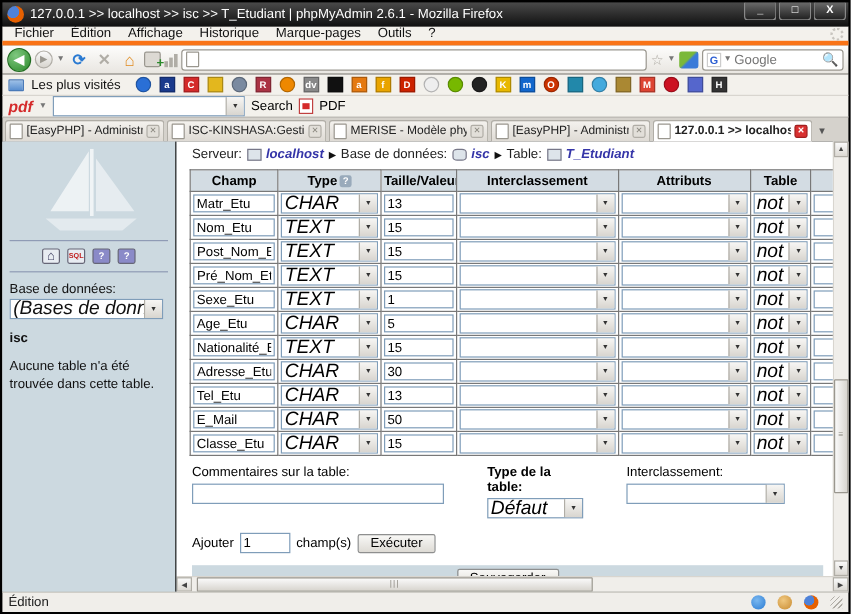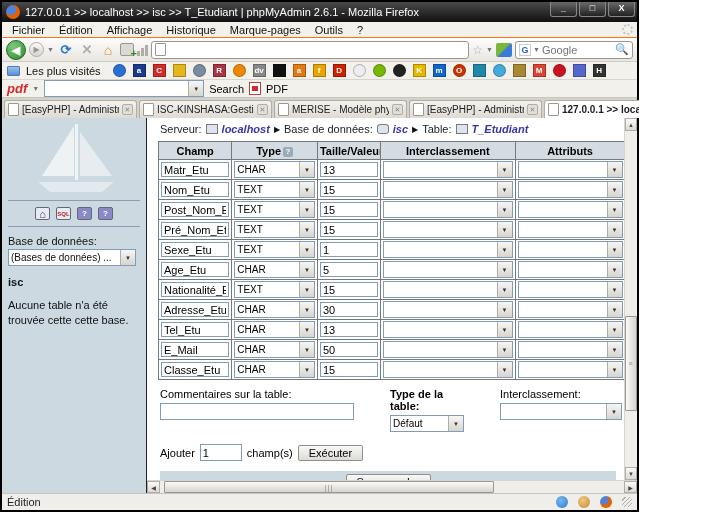--- a/index.html
+++ b/index.html
@@ -1,25 +1,25 @@
 <!DOCTYPE html>
 <html><head>
 <meta charset="utf-8">
 <style>
   *{margin:0;padding:0;box-sizing:border-box;}
   html,body{width:709px;height:512px;font-family:"Liberation Sans",sans-serif;}
-  .window{width:639px;height:512px;background:#000;padding:2px;display:flex;flex-direction:column;overflow:hidden;}
+  .window{width:709px;height:512px;background:#000;padding:2px;display:flex;flex-direction:column;overflow:hidden;}
   
   .titlebar{height:20px;background:linear-gradient(#4a4a4a,#101010);display:flex;align-items:center;color:#fff;font-size:11px;padding:0 4px;flex:0 0 auto;position:relative;}
   .fx-ico{width:14px;height:14px;border-radius:50%;background:radial-gradient(circle at 35% 35%,#4f82d8 0 38%,#e66000 42%);margin-right:5px;flex:0 0 auto;}
   .title-text{white-space:nowrap;overflow:hidden;flex:1;}
   .winbtns{display:flex;gap:2px;position:absolute;right:2px;top:0;}
   .wbtn{width:27px;height:15px;background:linear-gradient(#6a6a6a,#222);border:1px solid #888;border-top:none;border-radius:0 0 3px 3px;color:#fff;font-size:9px;line-height:13px;text-align:center;font-weight:bold;}
   
-  .menubar{height:16px;background:#f3f1ec;display:flex;align-items:center;font-size:11px;color:#111;padding:0 4px;gap:2px;flex:0 0 auto;border-bottom:1px solid #f97316;}
+  .menubar{height:16px;background:#f3f1ec;display:flex;align-items:center;font-size:11px;color:#111;padding:0 4px;gap:2px;flex:0 0 auto;border-bottom:4px solid #f97316;}
   .mitem{padding:1px 6px;}
   .throbber{margin-left:auto;width:11px;height:11px;border:2px dotted #c8c5bf;border-radius:50%;}
   
   .navbar{height:24px;background:linear-gradient(#fdfdfc,#e9e6e1);display:flex;align-items:center;padding:0 4px;gap:3px;flex:0 0 auto;border-bottom:1px solid #cfccc5;}
   .backbtn{width:20px;height:20px;border-radius:50%;background:radial-gradient(circle at 35% 30%,#7fc87f,#2c8a2c);border:1px solid #1f6b1f;color:#fff;font-size:11px;line-height:18px;text-align:center;font-weight:bold;}
   .fwdbtn{width:15px;height:15px;border-radius:50%;background:linear-gradient(#fafafa,#d8d5cf);border:1px solid #b0ada6;color:#9a978f;font-size:8px;line-height:13px;text-align:center;}
   .navdrop{font-size:7px;color:#777;}
   .nbtn{font-size:13px;line-height:18px;width:18px;text-align:center;}
   .reload{color:#2a7ad2;font-weight:bold;}
   .stop{color:#b0ada6;font-weight:bold;}
@@ -65,21 +65,21 @@
   .pma-php{color:#35355e;}
   .pma-rest{color:#e8953a;text-shadow:1px 1px 0 #6a5a2a;}
   .side-hr{border:none;border-top:1px solid #8f9bb5;margin:6px 0;}
   .side-icons{display:flex;justify-content:center;gap:6px;margin:2px 0;}
   .sico{width:15px;height:13px;font-size:8px;font-weight:bold;display:flex;align-items:center;justify-content:center;border:1px solid #667;border-radius:2px;background:#e8ecf2;}
   .sico.home-s{color:#446;font-size:11px;}
   .sico.sql-s{color:#c02020;font-size:6px;}
   .sico.q-s{background:#8a8ac8;color:#fff;}
   .side-label{margin:8px 0 2px;}
   .fsel{display:flex;align-items:stretch;background:#fff;border:1px solid #7f9db9;height:17px;}
-  .fsel .t{flex:1;padding:0 2px;font-size:10px;white-space:nowrap;overflow:hidden;line-height:15px;}
+  .fsel .t{flex:1;padding:0 2px;font-size:16px;white-space:nowrap;overflow:hidden;line-height:15px;font-style:italic;}
   .fsel .b{width:15px;background:linear-gradient(#f7f6f4,#d8d5cf);border-left:1px solid #b0ada6;display:flex;align-items:center;justify-content:center;font-size:6px;color:#333;}
   .side-db{font-weight:bold;margin:10px 0;}
   .side-msg{line-height:1.35;}
   
   .mainwrap{flex:1;display:flex;flex-direction:column;min-width:0;}
   .mainrow{flex:1;display:flex;min-height:0;}
   .main{flex:1;overflow:hidden;padding:3px 0 0 11px;position:relative;}
   .crumb{font-size:11px;color:#222;display:flex;align-items:center;gap:4px;padding:2px 2px 6px;white-space:nowrap;}
   .crumb a{color:#3535a8;font-weight:bold;text-decoration:none;font-style:italic;}
   .crumb .sep{font-size:8px;color:#111;}
@@ -257,21 +257,21 @@
         <div class="sico q-s">?</div>
         <div class="sico q-s">?</div>
       </div>
       <hr class="side-hr">
       <div class="side-label">Base de données:</div>
       <div class="fsel" style="width:128px;">
         <span class="t">(Bases de données) ...</span>
         <span class="b">▼</span>
       </div>
       <div class="side-db">isc</div>
-      <div class="side-msg">Aucune table n'a été trouvée cette cette base.</div>
+      <div class="side-msg">Aucune table n'a été trouvée dans cette table.</div>
     </div>
 
     <div class="mainwrap">
       <div class="mainrow">
         <div class="main">
 
           <div class="crumb">
             <span>Serveur:</span>
             <span class="ci"></span>
             <a href="#">localhost</a>

